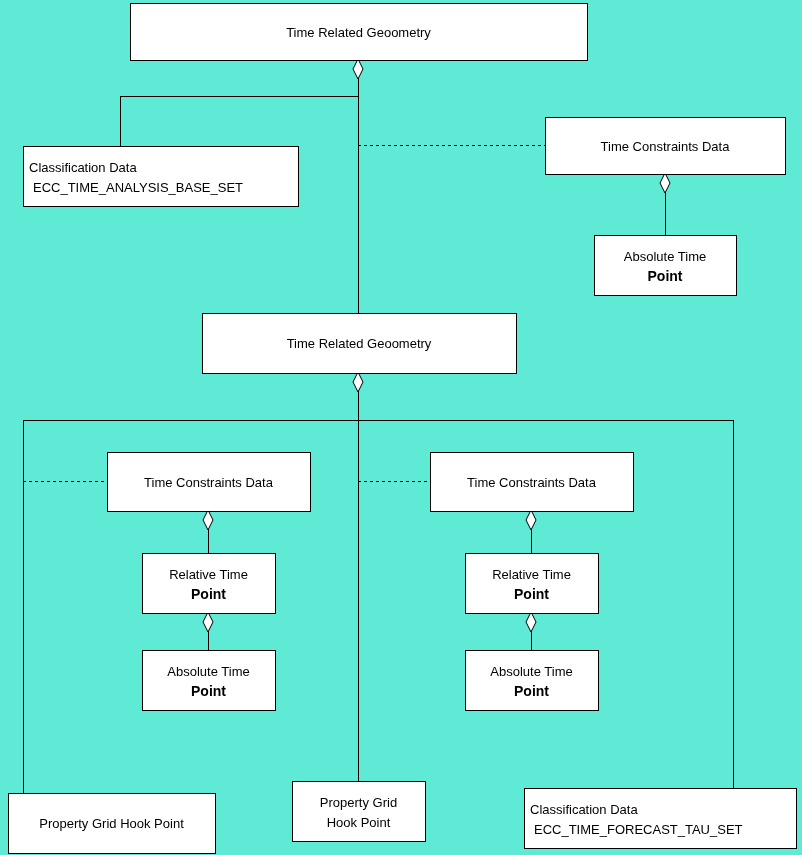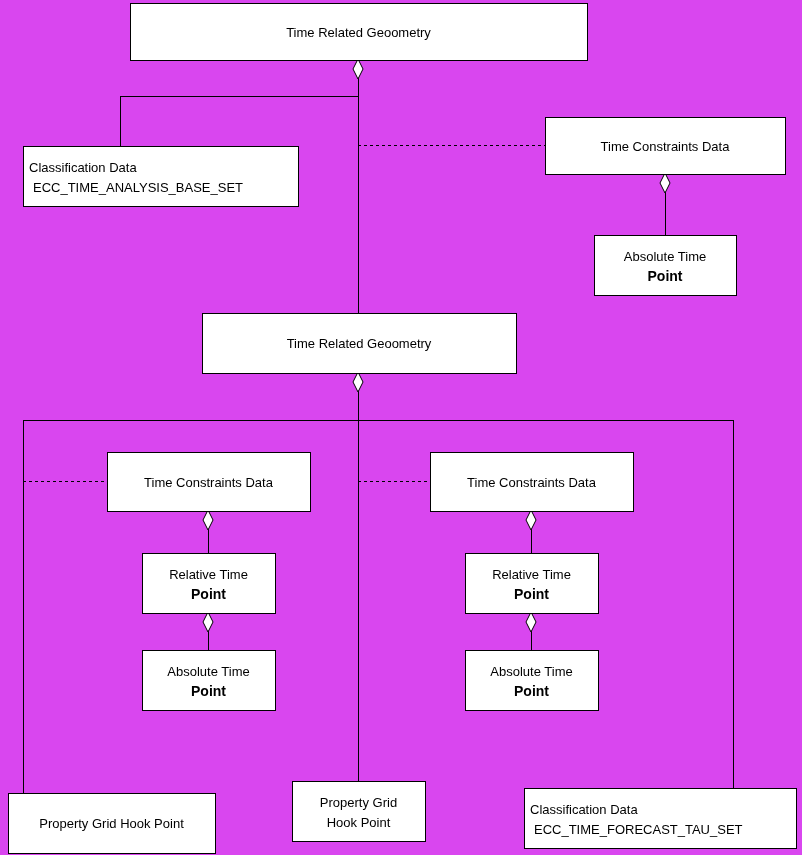--- a/index.html
+++ b/index.html
@@ -7,21 +7,21 @@
     padding: 0;
     background: #ffffff;
   }
   body {
     font-family: "Liberation Sans", sans-serif;
   }
   #diagram-root {
     position: relative;
     width: 802px;
     height: 855px;
-    background: #d946ef;
+    background: #5eead4;
     overflow: hidden;
   }
   svg.canvas {
     position: absolute;
     left: 0;
     top: 0;
     width: 802px;
     height: 855px;
   }
   .box-rect {

